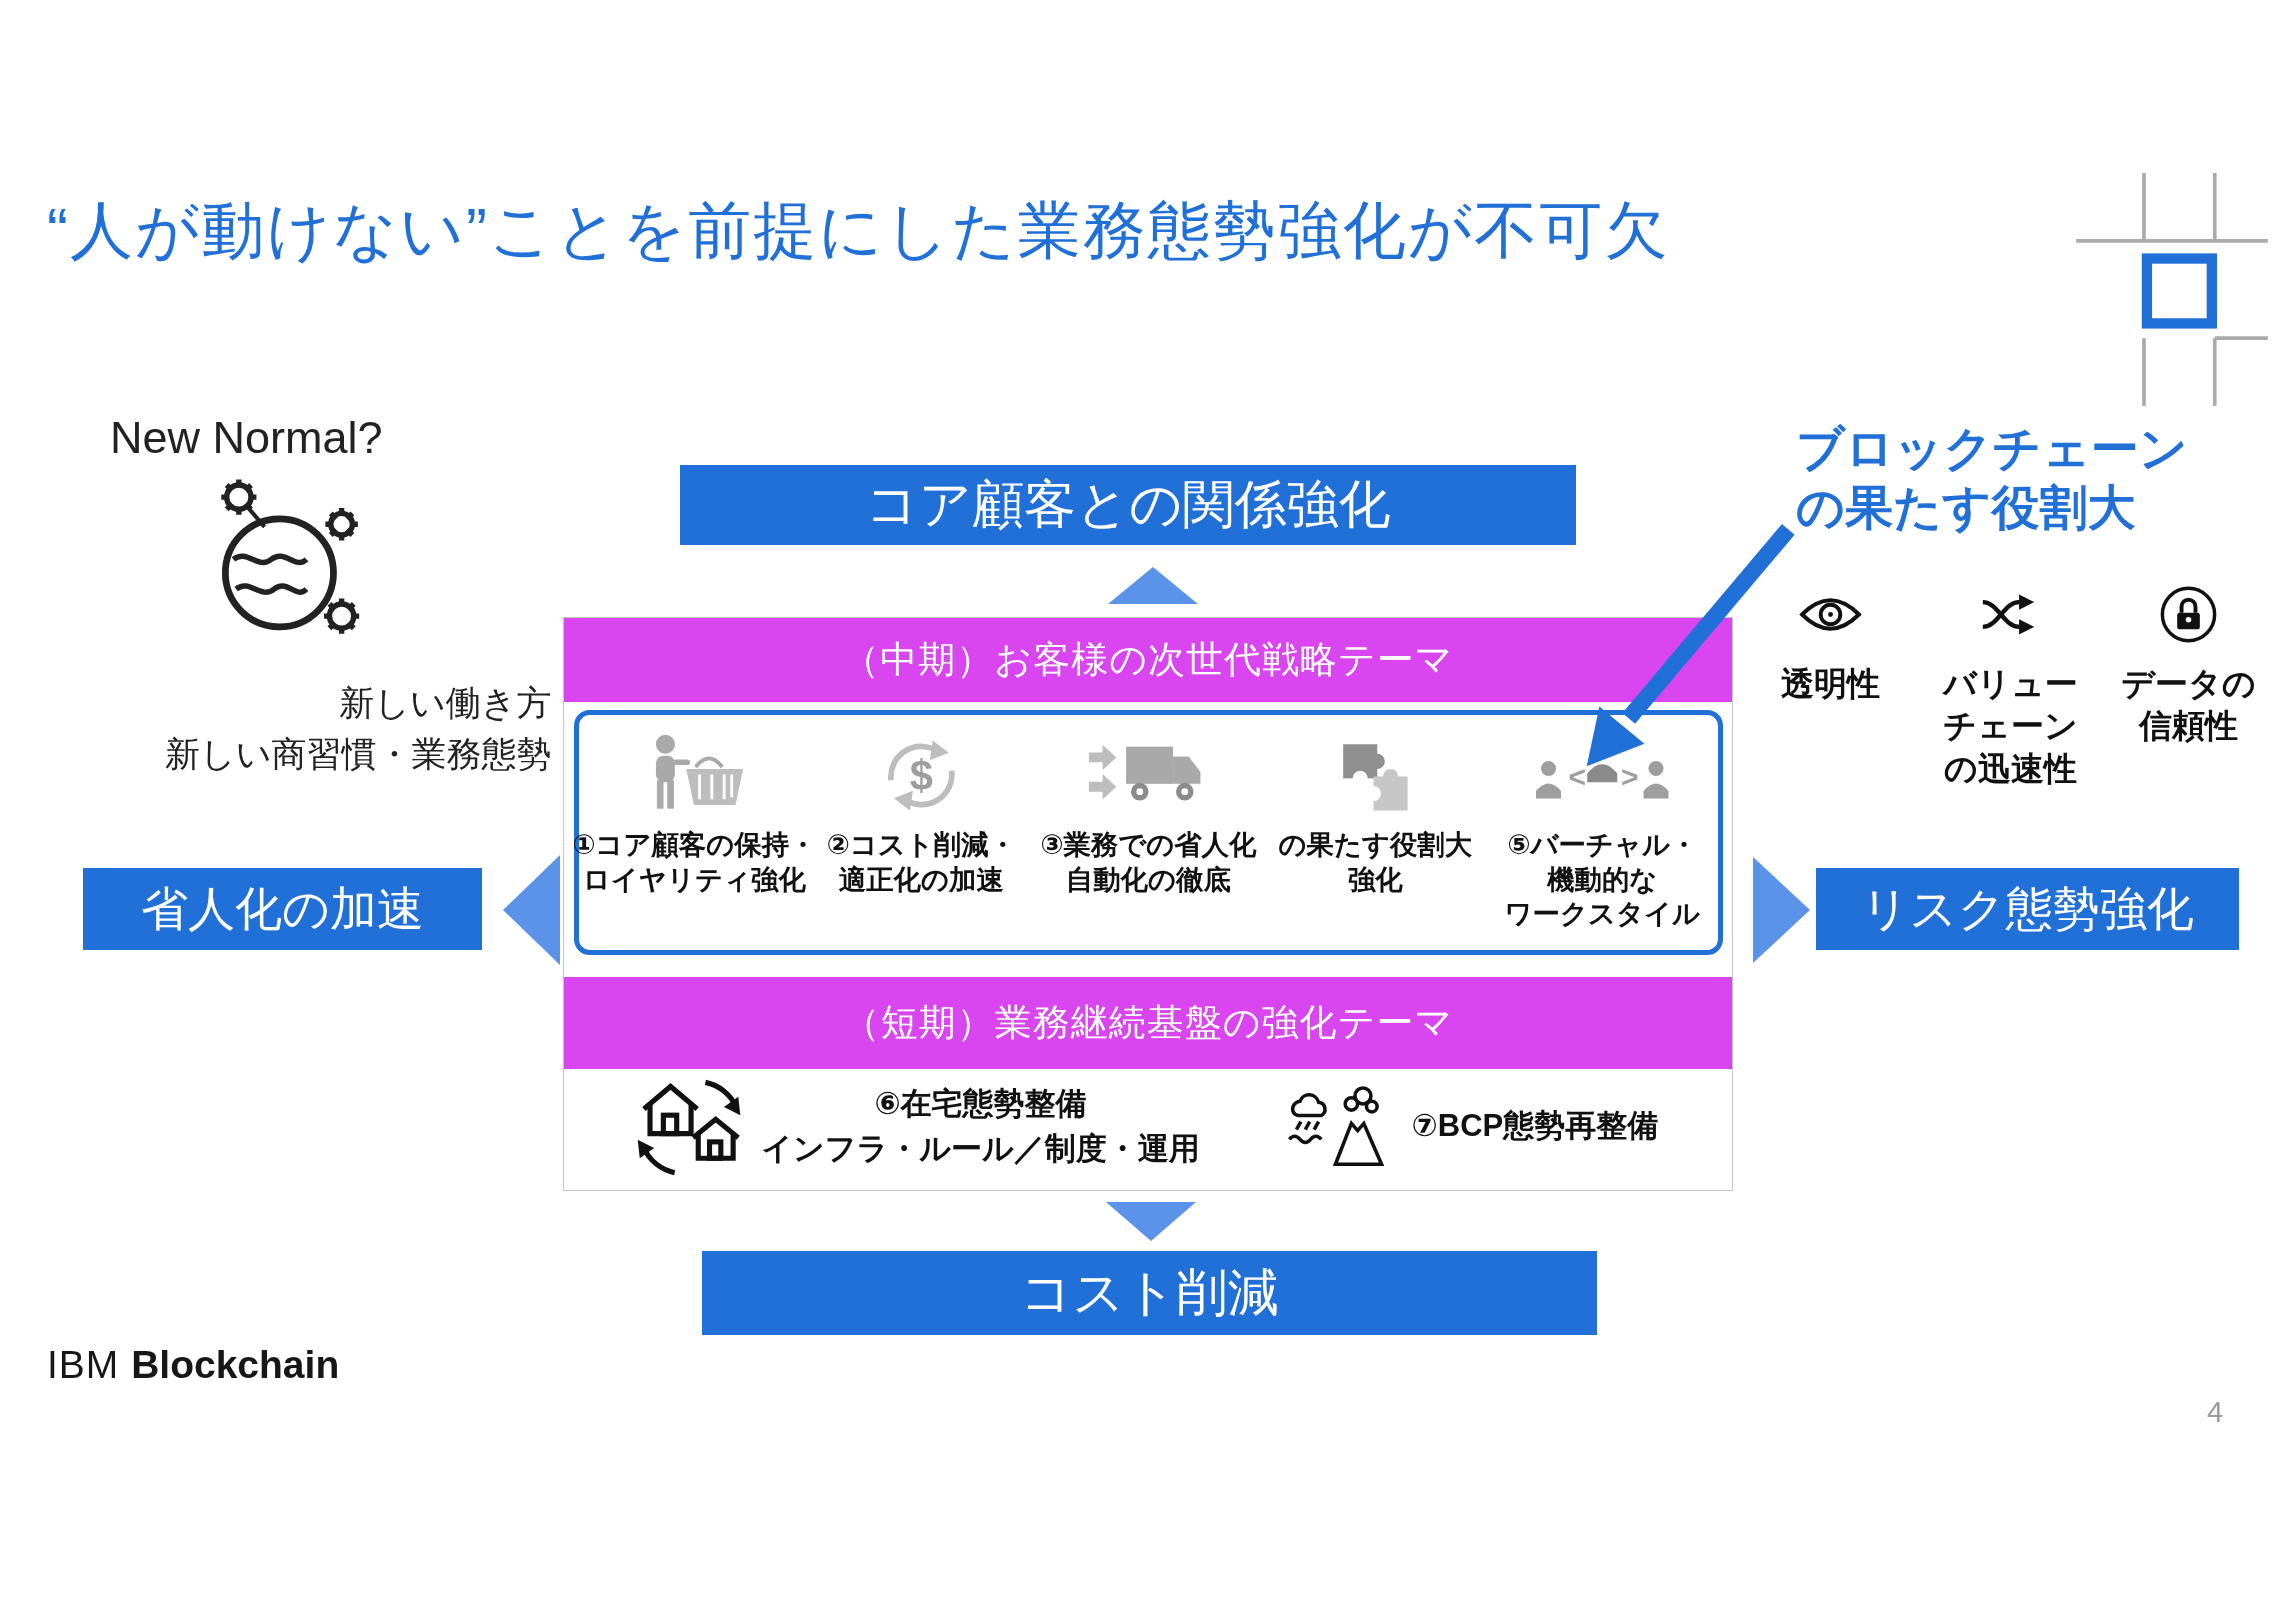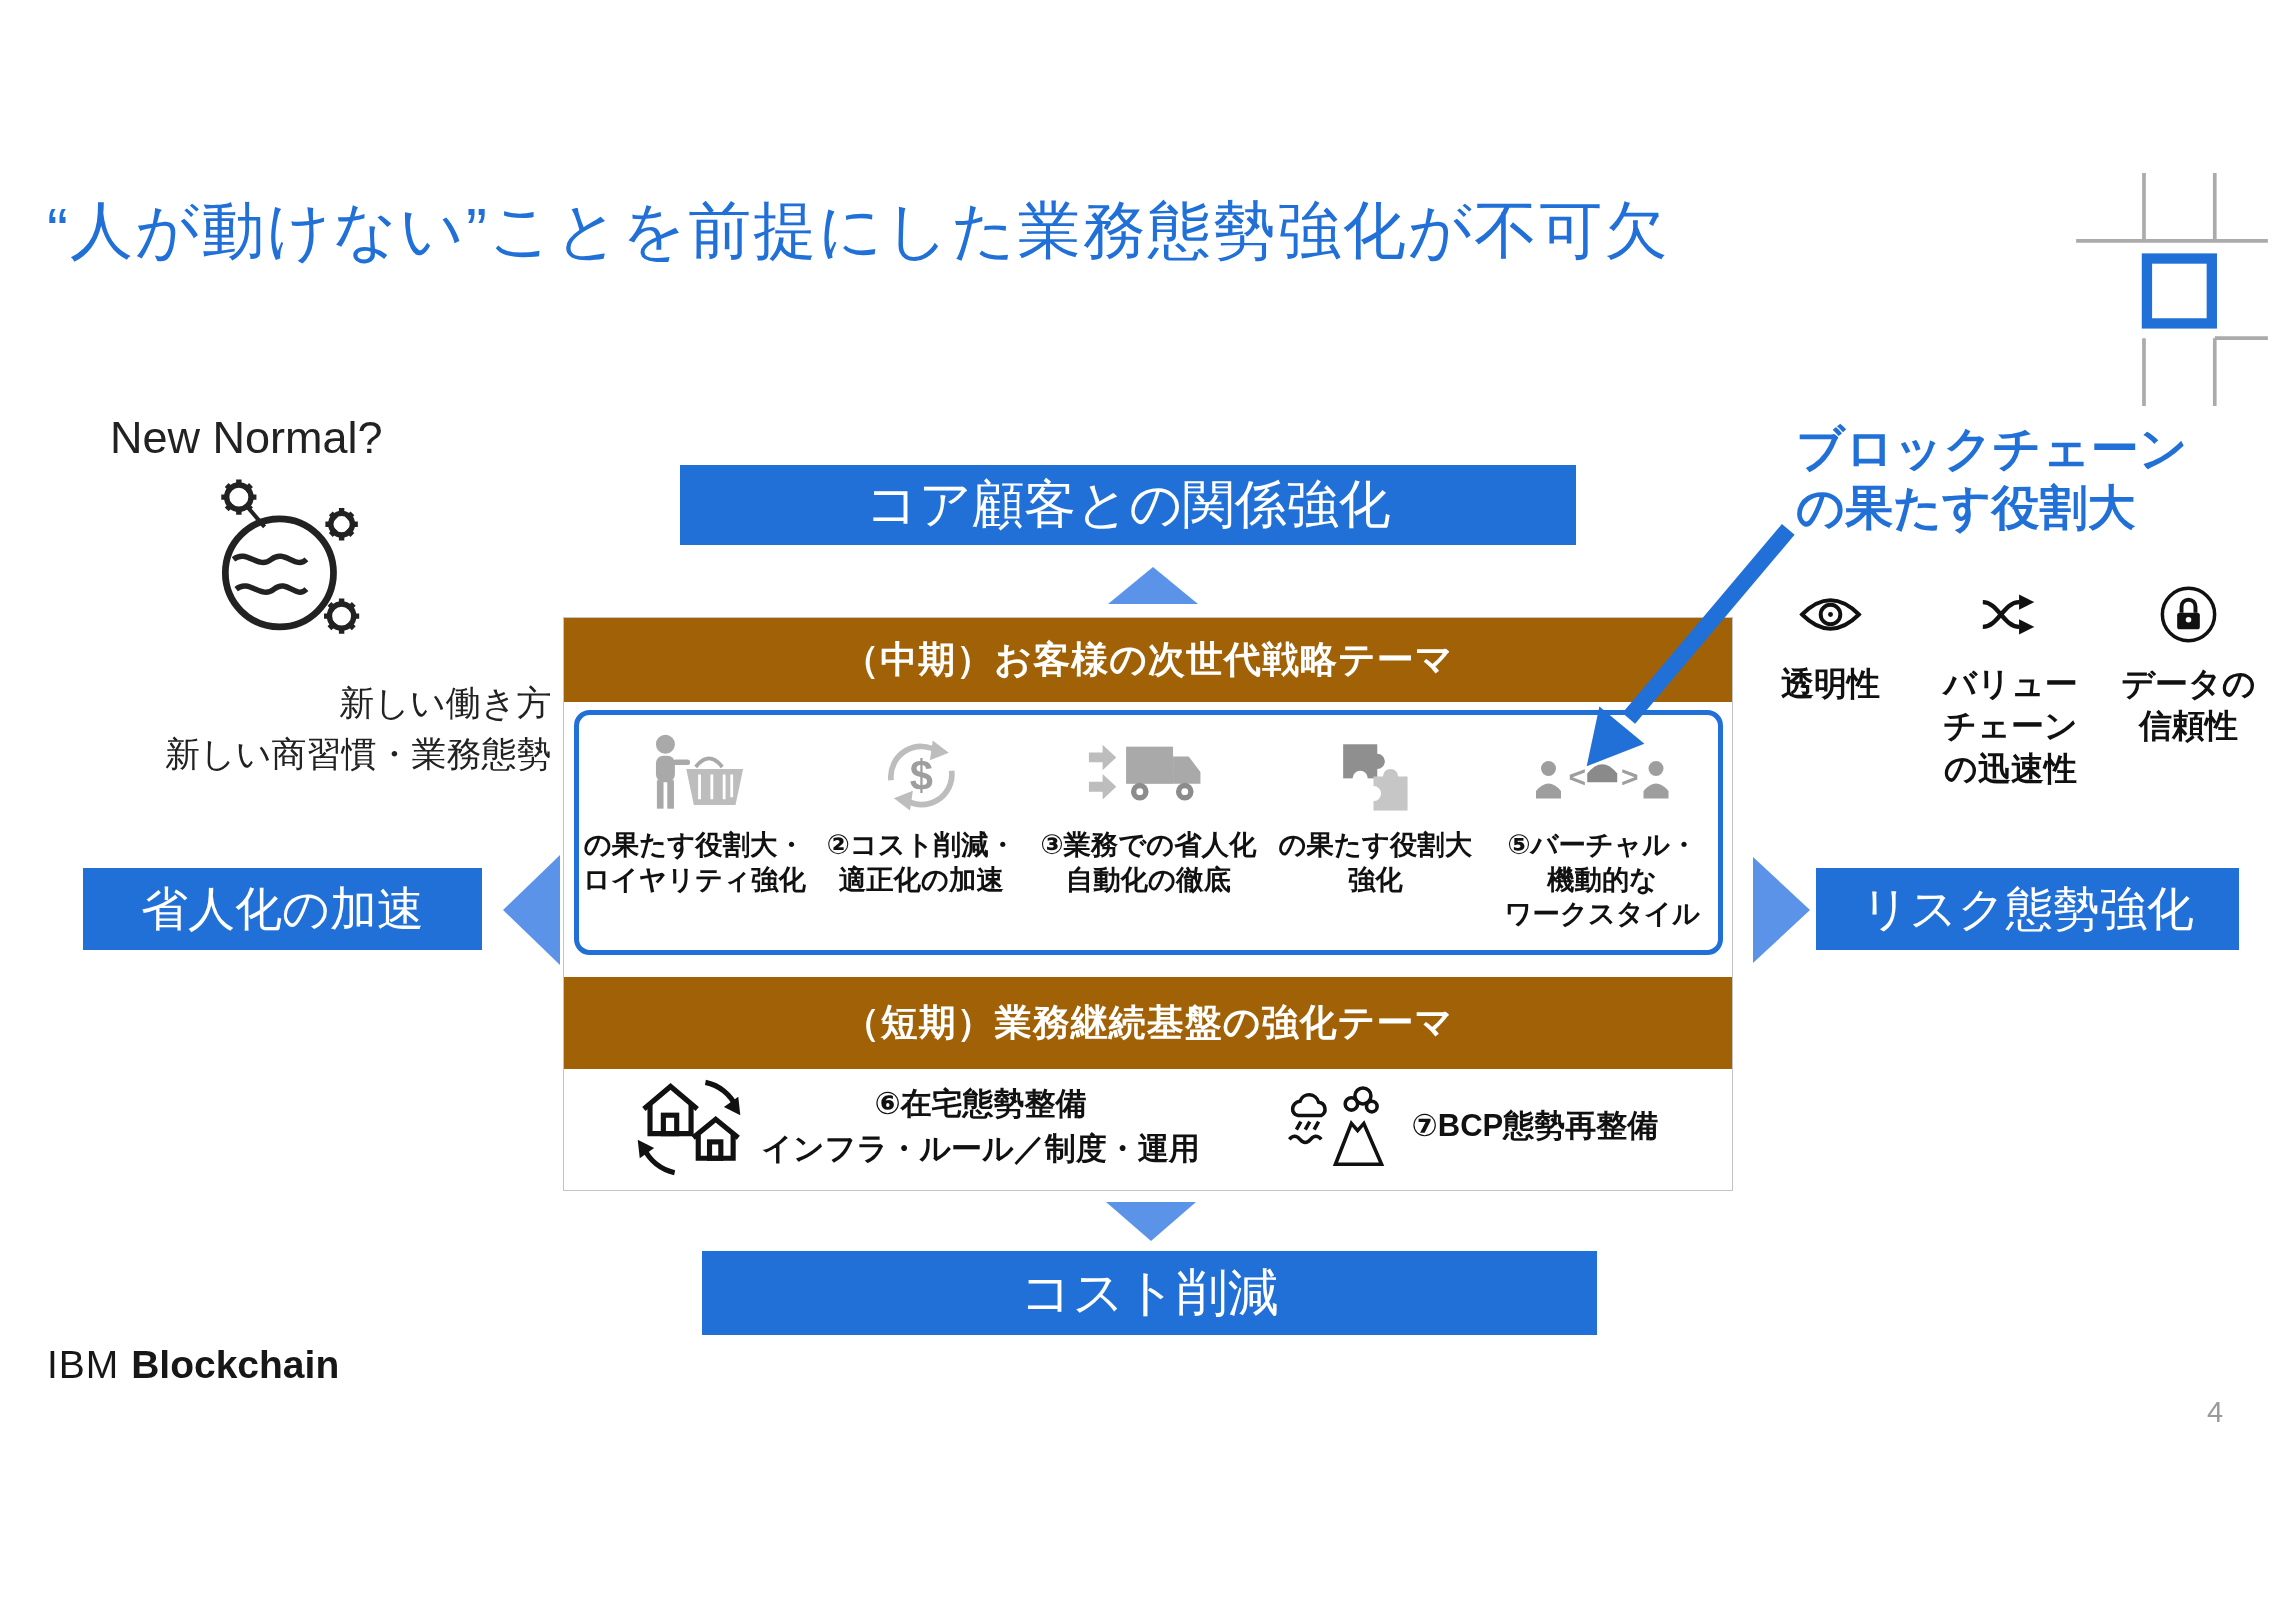--- a/index.html
+++ b/index.html
@@ -43,21 +43,21 @@
   .tri-up    { left:1108px; top:567px;  border-left:45px solid transparent; border-right:45px solid transparent; border-bottom:37px solid #5B93E8; }
   .tri-right { left:1753px; top:857px;  border-top:53px solid transparent; border-bottom:53px solid transparent; border-left:57px solid #5B93E8; }
   .tri-down  { left:1106px; top:1202px; border-left:45px solid transparent; border-right:45px solid transparent; border-top:39px solid #5B93E8; }
 
   .center-panel {
     position:absolute; left:563px; top:617px; width:1170px; height:574px;
     background:#fff; border:1px solid #c4c4c4;
   }
   .hdr {
     position:absolute; left:0; width:100%; height:84px;
-    background:#a16207; color:#fff; font-weight:bold; font-size:37px;
+    background:#d946ef; color:#fff; font-weight:normal; font-size:37px;
     display:flex; align-items:center; justify-content:center; letter-spacing:1px;
   }
   .hdr-mid { top:0; }
   .hdr-short { top:359px; height:92px; }
 
   .strategy-box {
     position:absolute; left:9.8px; top:92px; width:1149px; height:245px;
     border:5.9px solid #2170D8; border-radius:15.7px;
     display:flex; padding:3.9px 2px;
   }
@@ -152,21 +152,21 @@
         <svg viewBox="0 0 120 95">
           <circle cx="30" cy="14" r="10" fill="#A9A9A9"></circle>
           <rect x="20" y="26" width="20" height="28" rx="8" fill="#A9A9A9"></rect>
           <rect x="21" y="52" width="7" height="30" fill="#A9A9A9"></rect>
           <rect x="32" y="52" width="7" height="30" fill="#A9A9A9"></rect>
           <rect x="38" y="30" width="18" height="6" rx="3" fill="#A9A9A9"></rect>
           <path d="M62,38 q14,-18 28,0" stroke="#A9A9A9" stroke-width="4" fill="none"></path>
           <path d="M52,40 H112 L104,78 H60 Z" fill="#BDBDBD"></path>
           <path d="M66,46 v26 M79,46 v26 M92,46 v26 M100,46 v24" stroke="#fff" stroke-width="3"></path>
         </svg>
-        <div class="s-label">の果たす役割大・
+        <div class="s-label">①コア顧客の保持・
 ロイヤリティ強化</div>
       </div>
 
       <div class="s-item">
         <svg viewBox="0 0 100 95">
           <path d="M18,52 a32,32 0 0 1 50,-30" stroke="#BDBDBD" stroke-width="6" fill="none"></path>
           <polygon points="62,10 79,23 59,31" fill="#BDBDBD"></polygon>
           <path d="M82,42 a32,32 0 0 1 -50,30" stroke="#BDBDBD" stroke-width="6" fill="none"></path>
           <polygon points="38,84 21,71 41,63" fill="#BDBDBD"></polygon>
           <text x="50" y="62" font-size="44" font-weight="bold" fill="#9E9E9E" text-anchor="middle" font-family="Liberation Sans, sans-serif">$</text>

